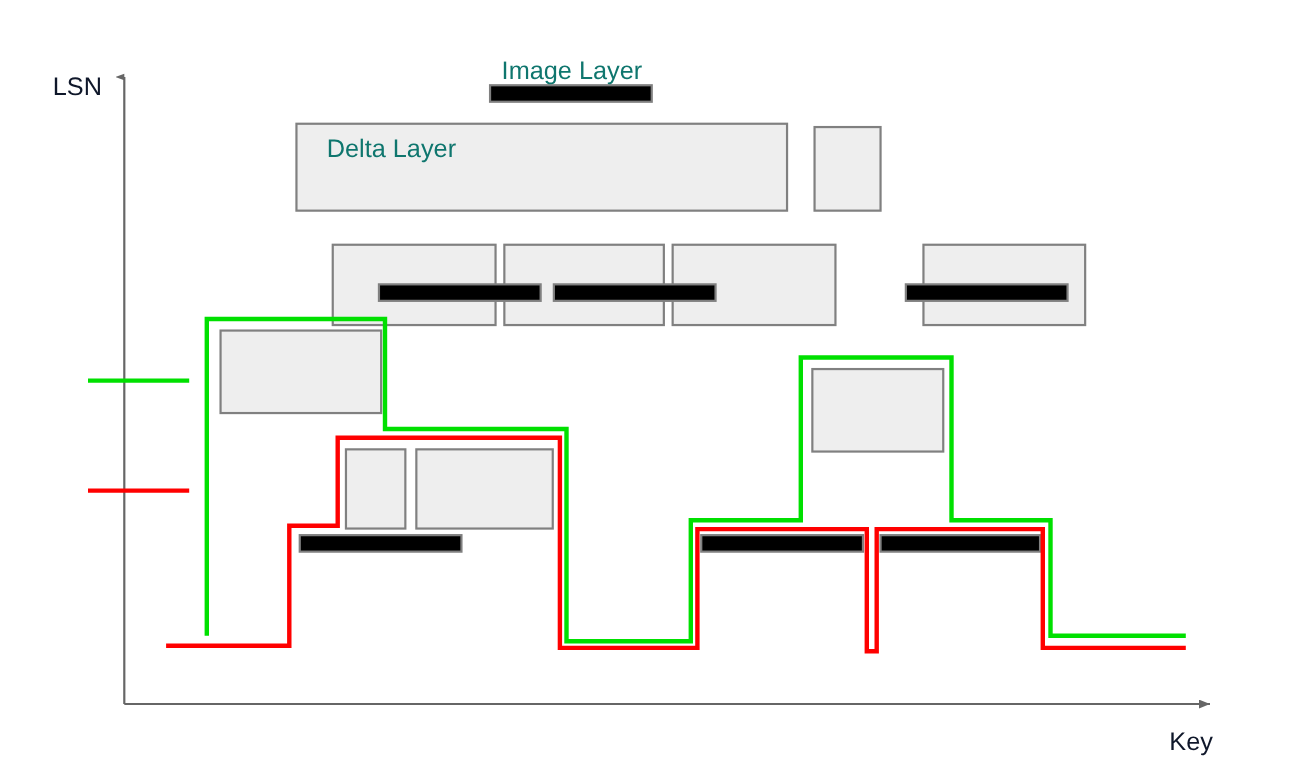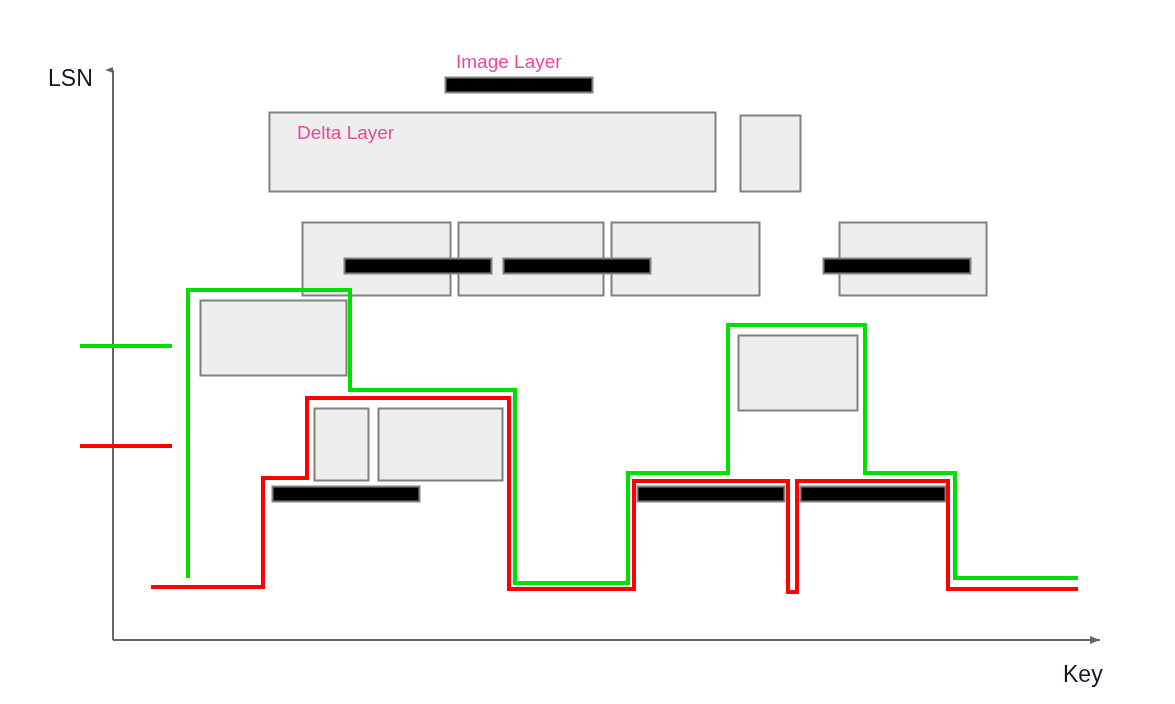--- a/index.html
+++ b/index.html
@@ -28,22 +28,22 @@
     font-size: 23px;
     color: #0f172a;
     white-space: nowrap;
   }
   #lsn-label { left: 48px; top: 65px; }
   #key-label { left: 1063px; top: 661px; }
 
   .box-label {
     position: absolute;
     font-family: "Liberation Sans", sans-serif;
-    font-size: 19px;
-    color: #ec4899;
+    font-size: 23px;
+    color: #0f766e;
     white-space: nowrap;
   }
   #delta-layer-label { left: 297px; top: 122px; }
   #image-layer-label { left: 456px; top: 51px; }
 </style>
 </head>
 <body>
 
 <div id="canvas">
 

